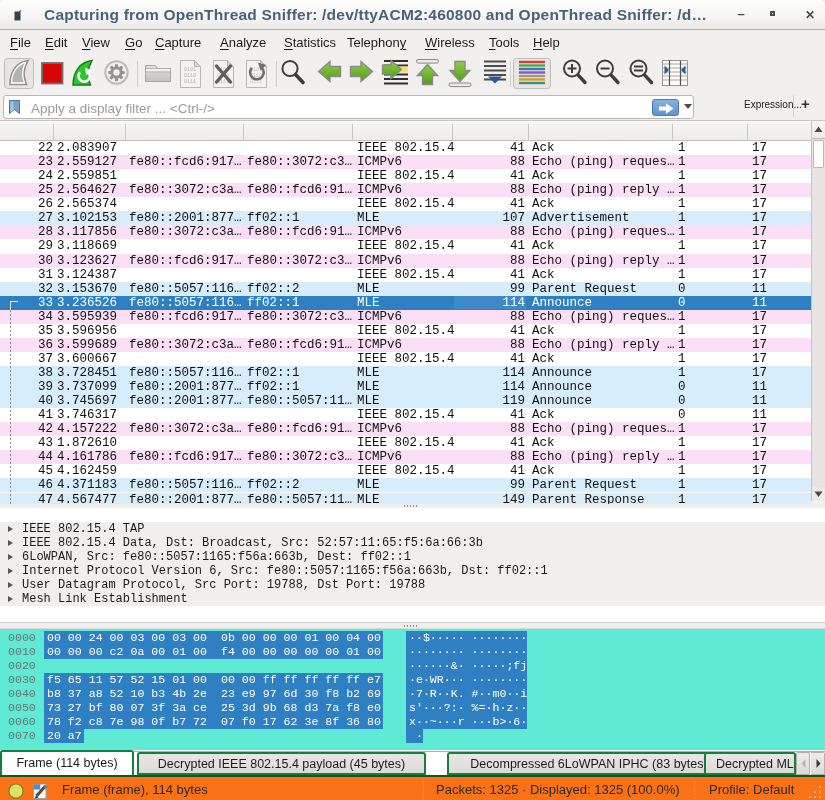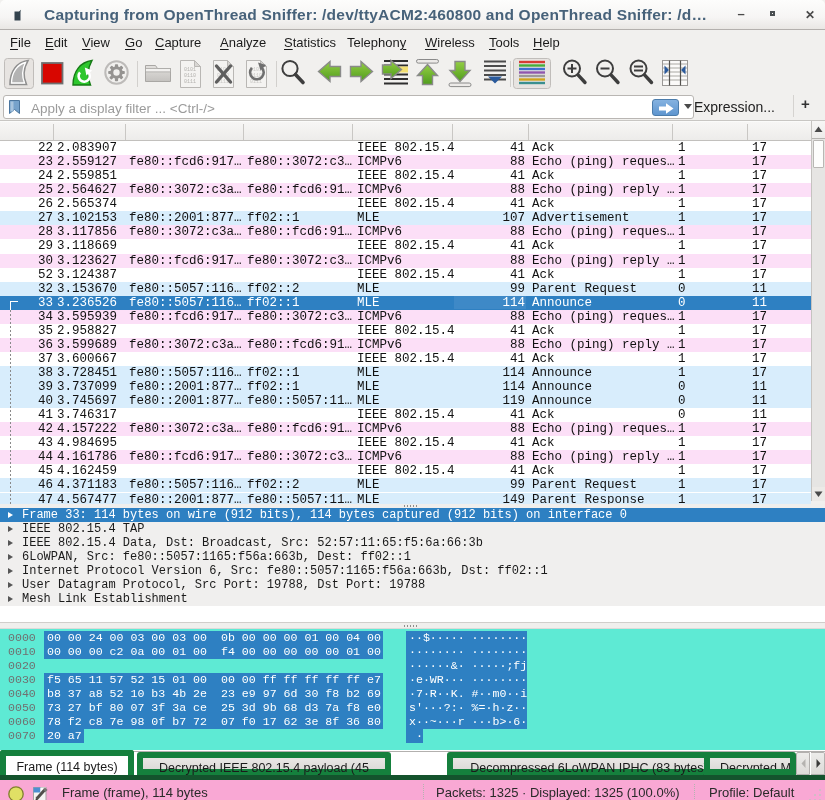--- a/index.html
+++ b/index.html
@@ -18,21 +18,21 @@
 .menu u { text-decoration:underline; text-underline-offset:2px; }
 
 #toolbar { left:0; top:57px; width:825px; height:35px; }
 .tsep { position:absolute; top:4px; width:1px; height:26px; background:#d2d0cd; }
 
 #filterbar { left:0; top:92px; width:825px; height:29px; border-bottom:1px solid #c8c6c3; }
 #finput { position:absolute; left:3px; top:3px; width:691px; height:24px; background:#fff; border:1px solid #b9b6b3; border-radius:3px; }
 #fplaceholder { position:absolute; left:27px; top:5px; font-size:13.5px; color:#9b9b9b; }
 #fapply { position:absolute; left:648px; top:3px; width:27px; height:17px; border-radius:3px; border:1px solid #4b7cab; background:linear-gradient(#85b2e0,#5e95cf); }
 #fcaret { position:absolute; left:680px; top:8px; width:0; height:0; border-left:4px solid transparent; border-right:4px solid transparent; border-top:5px solid #4a4a4a; }
-#fexpr { position:absolute; left:694px; top:7px; font-size:14px; color:#222; }
+#fexpr { position:absolute; left:744px; top:7px; font-size:10px; color:#222; }
 #fsep { position:absolute; left:793px; top:3px; width:1px; height:22px; background:#d5d3d0; }
 #fplus { position:absolute; left:801px; top:3px; font-size:15px; color:#333; font-weight:bold; }
 
 #colhead { left:0; top:121px; width:825px; height:20px; background:linear-gradient(#f7f6f5,#edecea); border-bottom:1px solid #c2c0bd; border-top:1px solid #fbfbfa; }
 .hc { position:absolute; top:20px; font-size:18px; color:#1b1b1b; white-space:nowrap; }
 .hsep { position:absolute; top:2px; width:1px; height:16px; background:#c9c7c4; }
 
 #plist { left:0; top:141px; width:811px; height:363px; background:#fff; overflow:hidden; }
 .prow { position:absolute; left:0; width:811px; height:14.1px; font-family:"Liberation Mono", monospace; font-size:12.5px; line-height:14.1px; color:#111; white-space:pre; }
 .prow span { position:absolute; }
@@ -52,26 +52,26 @@
 .drow .txt { position:absolute; left:22px; }
 .dtri { position:absolute; left:8px; top:3.5px; width:0; height:0; border-top:3.5px solid transparent; border-bottom:3.5px solid transparent; border-left:5px solid #565656; }
 
 #hexpane { left:0; top:629px; width:825px; height:121px; background:#5eead4; }
 .hrow { position:absolute; left:0; width:825px; height:14px; font-family:"Liberation Mono", monospace; font-size:11.6px; line-height:14px; white-space:pre; }
 .hoff { position:absolute; left:8px; color:#707070; }
 .hbytes { position:absolute; left:44px; padding:0 2px 0 3px; background:#2e80c2; color:#fff; height:14px; }
 .hascii { position:absolute; left:406px; padding:0 0 0 3px; background:#2e80c2; color:#fff; height:14px; }
 
 #tabbar { left:0; top:750px; width:825px; height:25px; background:#fff; }
-.tab { position:absolute; font-size:12.5px; color:#1b1b1b; text-align:center; border:6px solid #15803d; }
+.tab { position:absolute; font-size:12.5px; color:#1b1b1b; text-align:center; border:2px solid #15803d; }
 .tab-active { left:0; top:0; width:134px; height:25px; background:#fff; border-bottom:none; border-radius:3px 3px 0 0; padding-top:4px; }
 .tab-in { top:2px; height:23px; background:linear-gradient(#e9e7e5,#dddbd8); padding-top:3px; border-radius:3px 3px 0 0; }
 #tabline { position:absolute; left:134px; top:1px; width:691px; height:1px; background:#b2b0ae; }
 
-#statusbar { left:0; top:775px; width:825px; height:25px; background:#f9a8d4; border-top:5px solid #14532d; }
+#statusbar { left:0; top:775px; width:825px; height:25px; background:#f97316; border-top:2px solid #14532d; }
 .st { position:absolute; top:5px; font-size:13px; color:#2a2a2a; white-space:nowrap; }
 </style>
 </head>
 <body>
 
 <div id="titlebar" class="abs"></div>
 <svg class="abs" style="left:13px;top:9px" width="10" height="13" viewBox="0 0 10 13">
     <path d="M1.5,2.5 L6,2.5 L8,0.8 L7.5,2.8 L7.5,11.5 L1.5,11.5 Z" fill="#34434e"></path>
   </svg>
 <div id="title-text" class="abs">Capturing from OpenThread Sniffer: /dev/ttyACM2:460800 and OpenThread Sniffer: /d…</div>
@@ -293,33 +293,33 @@
 <div id="plist" class="abs">
     <div class="prow " style="top:0px"><span class="c-no">22</span><span class="c-t">2.083907</span><span class="c-p">IEEE 802.15.4</span><span class="c-l">41</span><span class="c-i">Ack</span><span class="c-f">1</span><span class="c-c">17</span></div>
     <div class="prow rowpink" style="top:14.1px"><span class="c-no">23</span><span class="c-t">2.559127</span><span class="c-s">fe80::fcd6:917…</span><span class="c-d">fe80::3072:c3…</span><span class="c-p">ICMPv6</span><span class="c-l">88</span><span class="c-i">Echo (ping) reques…</span><span class="c-f">1</span><span class="c-c">17</span></div>
     <div class="prow " style="top:28.1px"><span class="c-no">24</span><span class="c-t">2.559851</span><span class="c-p">IEEE 802.15.4</span><span class="c-l">41</span><span class="c-i">Ack</span><span class="c-f">1</span><span class="c-c">17</span></div>
     <div class="prow rowpink" style="top:42.2px"><span class="c-no">25</span><span class="c-t">2.564627</span><span class="c-s">fe80::3072:c3a…</span><span class="c-d">fe80::fcd6:91…</span><span class="c-p">ICMPv6</span><span class="c-l">88</span><span class="c-i">Echo (ping) reply …</span><span class="c-f">1</span><span class="c-c">17</span></div>
     <div class="prow " style="top:56.2px"><span class="c-no">26</span><span class="c-t">2.565374</span><span class="c-p">IEEE 802.15.4</span><span class="c-l">41</span><span class="c-i">Ack</span><span class="c-f">1</span><span class="c-c">17</span></div>
     <div class="prow rowblue" style="top:70.3px"><span class="c-no">27</span><span class="c-t">3.102153</span><span class="c-s">fe80::2001:877…</span><span class="c-d">ff02::1</span><span class="c-p">MLE</span><span class="c-l">107</span><span class="c-i">Advertisement</span><span class="c-f">1</span><span class="c-c">17</span></div>
     <div class="prow rowpink" style="top:84.4px"><span class="c-no">28</span><span class="c-t">3.117856</span><span class="c-s">fe80::3072:c3a…</span><span class="c-d">fe80::fcd6:91…</span><span class="c-p">ICMPv6</span><span class="c-l">88</span><span class="c-i">Echo (ping) reques…</span><span class="c-f">1</span><span class="c-c">17</span></div>
     <div class="prow " style="top:98.4px"><span class="c-no">29</span><span class="c-t">3.118669</span><span class="c-p">IEEE 802.15.4</span><span class="c-l">41</span><span class="c-i">Ack</span><span class="c-f">1</span><span class="c-c">17</span></div>
     <div class="prow rowpink" style="top:112.5px"><span class="c-no">30</span><span class="c-t">3.123627</span><span class="c-s">fe80::fcd6:917…</span><span class="c-d">fe80::3072:c3…</span><span class="c-p">ICMPv6</span><span class="c-l">88</span><span class="c-i">Echo (ping) reply …</span><span class="c-f">1</span><span class="c-c">17</span></div>
-    <div class="prow " style="top:126.5px"><span class="c-no">52</span><span class="c-t">3.124387</span><span class="c-p">IEEE 802.15.4</span><span class="c-l">41</span><span class="c-i">Ack</span><span class="c-f">1</span><span class="c-c">17</span></div>
+    <div class="prow " style="top:126.5px"><span class="c-no">31</span><span class="c-t">3.124387</span><span class="c-p">IEEE 802.15.4</span><span class="c-l">41</span><span class="c-i">Ack</span><span class="c-f">1</span><span class="c-c">17</span></div>
     <div class="prow rowblue" style="top:140.6px"><span class="c-no">32</span><span class="c-t">3.153670</span><span class="c-s">fe80::5057:116…</span><span class="c-d">ff02::2</span><span class="c-p">MLE</span><span class="c-l">99</span><span class="c-i">Parent Request</span><span class="c-f">0</span><span class="c-c">11</span></div>
     <div class="prow rowsel" style="top:154.7px"><span style="left:453.5px;top:0.5px;width:72px;height:13px;background:#3e89c7"></span><span class="c-no">33</span><span class="c-t">3.236526</span><span class="c-s">fe80::5057:116…</span><span class="c-d">ff02::1</span><span class="c-p">MLE</span><span class="c-l">114</span><span class="c-i">Announce</span><span class="c-f">0</span><span class="c-c">11</span></div>
     <div class="prow rowpink" style="top:168.7px"><span class="c-no">34</span><span class="c-t">3.595939</span><span class="c-s">fe80::fcd6:917…</span><span class="c-d">fe80::3072:c3…</span><span class="c-p">ICMPv6</span><span class="c-l">88</span><span class="c-i">Echo (ping) reques…</span><span class="c-f">1</span><span class="c-c">17</span></div>
-    <div class="prow " style="top:182.8px"><span class="c-no">35</span><span class="c-t">2.958827</span><span class="c-p">IEEE 802.15.4</span><span class="c-l">41</span><span class="c-i">Ack</span><span class="c-f">1</span><span class="c-c">17</span></div>
+    <div class="prow " style="top:182.8px"><span class="c-no">35</span><span class="c-t">3.596956</span><span class="c-p">IEEE 802.15.4</span><span class="c-l">41</span><span class="c-i">Ack</span><span class="c-f">1</span><span class="c-c">17</span></div>
     <div class="prow rowpink" style="top:196.8px"><span class="c-no">36</span><span class="c-t">3.599689</span><span class="c-s">fe80::3072:c3a…</span><span class="c-d">fe80::fcd6:91…</span><span class="c-p">ICMPv6</span><span class="c-l">88</span><span class="c-i">Echo (ping) reply …</span><span class="c-f">1</span><span class="c-c">17</span></div>
     <div class="prow " style="top:210.9px"><span class="c-no">37</span><span class="c-t">3.600667</span><span class="c-p">IEEE 802.15.4</span><span class="c-l">41</span><span class="c-i">Ack</span><span class="c-f">1</span><span class="c-c">17</span></div>
     <div class="prow rowblue" style="top:225px"><span class="c-no">38</span><span class="c-t">3.728451</span><span class="c-s">fe80::5057:116…</span><span class="c-d">ff02::1</span><span class="c-p">MLE</span><span class="c-l">114</span><span class="c-i">Announce</span><span class="c-f">1</span><span class="c-c">17</span></div>
     <div class="prow rowblue" style="top:239px"><span class="c-no">39</span><span class="c-t">3.737099</span><span class="c-s">fe80::2001:877…</span><span class="c-d">ff02::1</span><span class="c-p">MLE</span><span class="c-l">114</span><span class="c-i">Announce</span><span class="c-f">0</span><span class="c-c">11</span></div>
     <div class="prow rowblue" style="top:253.1px"><span class="c-no">40</span><span class="c-t">3.745697</span><span class="c-s">fe80::2001:877…</span><span class="c-d">fe80::5057:11…</span><span class="c-p">MLE</span><span class="c-l">119</span><span class="c-i">Announce</span><span class="c-f">0</span><span class="c-c">11</span></div>
     <div class="prow " style="top:267.1px"><span class="c-no">41</span><span class="c-t">3.746317</span><span class="c-p">IEEE 802.15.4</span><span class="c-l">41</span><span class="c-i">Ack</span><span class="c-f">0</span><span class="c-c">11</span></div>
     <div class="prow rowpink" style="top:281.2px"><span class="c-no">42</span><span class="c-t">4.157222</span><span class="c-s">fe80::3072:c3a…</span><span class="c-d">fe80::fcd6:91…</span><span class="c-p">ICMPv6</span><span class="c-l">88</span><span class="c-i">Echo (ping) reques…</span><span class="c-f">1</span><span class="c-c">17</span></div>
-    <div class="prow " style="top:295.3px"><span class="c-no">43</span><span class="c-t">4.984695</span><span class="c-p">IEEE 802.15.4</span><span class="c-l">41</span><span class="c-i">Ack</span><span class="c-f">1</span><span class="c-c">17</span></div>
+    <div class="prow " style="top:295.3px"><span class="c-no">43</span><span class="c-t">1.872610</span><span class="c-p">IEEE 802.15.4</span><span class="c-l">41</span><span class="c-i">Ack</span><span class="c-f">1</span><span class="c-c">17</span></div>
     <div class="prow rowpink" style="top:309.3px"><span class="c-no">44</span><span class="c-t">4.161786</span><span class="c-s">fe80::fcd6:917…</span><span class="c-d">fe80::3072:c3…</span><span class="c-p">ICMPv6</span><span class="c-l">88</span><span class="c-i">Echo (ping) reply …</span><span class="c-f">1</span><span class="c-c">17</span></div>
     <div class="prow " style="top:323.4px"><span class="c-no">45</span><span class="c-t">4.162459</span><span class="c-p">IEEE 802.15.4</span><span class="c-l">41</span><span class="c-i">Ack</span><span class="c-f">1</span><span class="c-c">17</span></div>
     <div class="prow rowblue" style="top:337.4px"><span class="c-no">46</span><span class="c-t">4.371183</span><span class="c-s">fe80::5057:116…</span><span class="c-d">ff02::2</span><span class="c-p">MLE</span><span class="c-l">99</span><span class="c-i">Parent Request</span><span class="c-f">1</span><span class="c-c">17</span></div>
     <div class="prow rowblue" style="top:351.5px"><span class="c-no">47</span><span class="c-t">4.567477</span><span class="c-s">fe80::2001:877…</span><span class="c-d">fe80::5057:11…</span><span class="c-p">MLE</span><span class="c-l">149</span><span class="c-i">Parent Response</span><span class="c-f">1</span><span class="c-c">17</span></div>
     <div style="position:absolute;left:10px;top:169px;width:1px;height:335px;background:repeating-linear-gradient(#8a8a8a 0 2px, transparent 2px 4px)"></div>
     <div style="position:absolute;left:10px;top:160px;width:8px;height:1px;background:#fff"></div>
     <div style="position:absolute;left:10px;top:160px;width:1px;height:9px;background:#fff"></div>
   </div>
 
 <div id="vscroll" class="abs">
@@ -332,21 +332,20 @@
   <svg width="13" height="14" style="position:absolute;left:0;top:366px">
       <polygon points="2.5,4.5 10.5,4.5 6.5,10" fill="#4a4a4a"></polygon>
     </svg>
 </div>
 
 <div class="split abs" style="top:504px;height:4px">
     <div style="position:absolute;left:404px;top:1px;width:14px;height:2px;background:repeating-linear-gradient(90deg,#908e8b 0 1.5px, transparent 1.5px 3px)"></div>
   </div>
 
 <div id="details" class="abs">
-    <div class="drow" style="top:0px;background:#2e80c2;color:#fff"><div class="dtri" style="border-left-color:#fff"></div><span class="txt">Frame 33: 114 bytes on wire (912 bits), 114 bytes captured (912 bits) on interface 0</span></div>
     <div class="drow" style="top:14px"><div class="dtri"></div><span class="txt">IEEE 802.15.4 TAP</span></div>
     <div class="drow" style="top:28px"><div class="dtri"></div><span class="txt">IEEE 802.15.4 Data, Dst: Broadcast, Src: 52:57:11:65:f5:6a:66:3b</span></div>
     <div class="drow" style="top:42px"><div class="dtri"></div><span class="txt">6LoWPAN, Src: fe80::5057:1165:f56a:663b, Dest: ff02::1</span></div>
     <div class="drow" style="top:56px"><div class="dtri"></div><span class="txt">Internet Protocol Version 6, Src: fe80::5057:1165:f56a:663b, Dst: ff02::1</span></div>
     <div class="drow" style="top:70px"><div class="dtri"></div><span class="txt">User Datagram Protocol, Src Port: 19788, Dst Port: 19788</span></div>
     <div class="drow" style="top:84px"><div class="dtri"></div><span class="txt">Mesh Link Establishment</span></div>
   </div>
 
 <div class="split abs" style="top:622px;height:7px;border-top:1px solid #d0cecb;border-bottom:1px solid #dddbd8">
     <div style="position:absolute;left:404px;top:2px;width:14px;height:2px;background:repeating-linear-gradient(90deg,#908e8b 0 1.5px, transparent 1.5px 3px)"></div>
@@ -359,21 +358,21 @@
     <div class="hrow" style="top:44px"><span class="hoff">0030</span><span class="hbytes">f5 65 11 57 52 15 01 00  00 00 ff ff ff ff ff e7</span><span class="hascii">·e·WR··· ········</span></div>
     <div class="hrow" style="top:58px"><span class="hoff">0040</span><span class="hbytes">b8 37 a8 52 10 b3 4b 2e  23 e9 97 6d 30 f8 b2 69</span><span class="hascii">·7·R··K. #··m0··i</span></div>
     <div class="hrow" style="top:72px"><span class="hoff">0050</span><span class="hbytes">73 27 bf 80 07 3f 3a ce  25 3d 9b 68 d3 7a f8 e0</span><span class="hascii">s'···?:· %=·h·z··</span></div>
     <div class="hrow" style="top:86px"><span class="hoff">0060</span><span class="hbytes">78 f2 c8 7e 98 0f b7 72  07 f0 17 62 3e 8f 36 80</span><span class="hascii">x··~···r ···b&gt;·6·</span></div>
     <div class="hrow" style="top:100px"><span class="hoff">0070</span><span class="hbytes">20 a7</span><span class="hascii"> ·</span></div>
   </div>
 
 <div id="tabbar" class="abs">
   <div id="tabline"></div>
   <div class="tab tab-active">Frame (114 bytes)</div>
-  <div class="tab tab-in" style="left:137px;width:254px">Decrypted IEEE 802.15.4 payload (45 bytes)</div>
+  <div class="tab tab-in" style="left:137px;width:289px">Decrypted IEEE 802.15.4 payload (45 bytes)</div>
   <div class="tab tab-in" style="left:447px;width:284px">Decompressed 6LoWPAN IPHC (83 bytes)</div>
   <div class="tab tab-in" style="left:704px;width:92px;text-align:left;padding-left:10px;overflow:hidden;white-space:nowrap">Decrypted ML</div>
   <div style="position:absolute;left:796px;top:2px;width:14px;height:23px;background:linear-gradient(#ececea,#dddbd8);border:1px solid #b2b0ae;border-radius:2px 0 0 0"></div>
   <div style="position:absolute;left:811px;top:2px;width:14px;height:23px;background:linear-gradient(#ececea,#dddbd8);border:1px solid #b2b0ae;border-left:none;border-radius:0 2px 0 0"></div>
   <svg style="position:absolute;left:797px;top:2px" width="28" height="23">
     <polygon points="8.5,7 4.5,11.5 8.5,16" fill="#b5b3b0"></polygon>
     <polygon points="19.5,7 23.5,11.5 19.5,16" fill="#3a3a3a"></polygon>
   </svg>
 </div>
 

